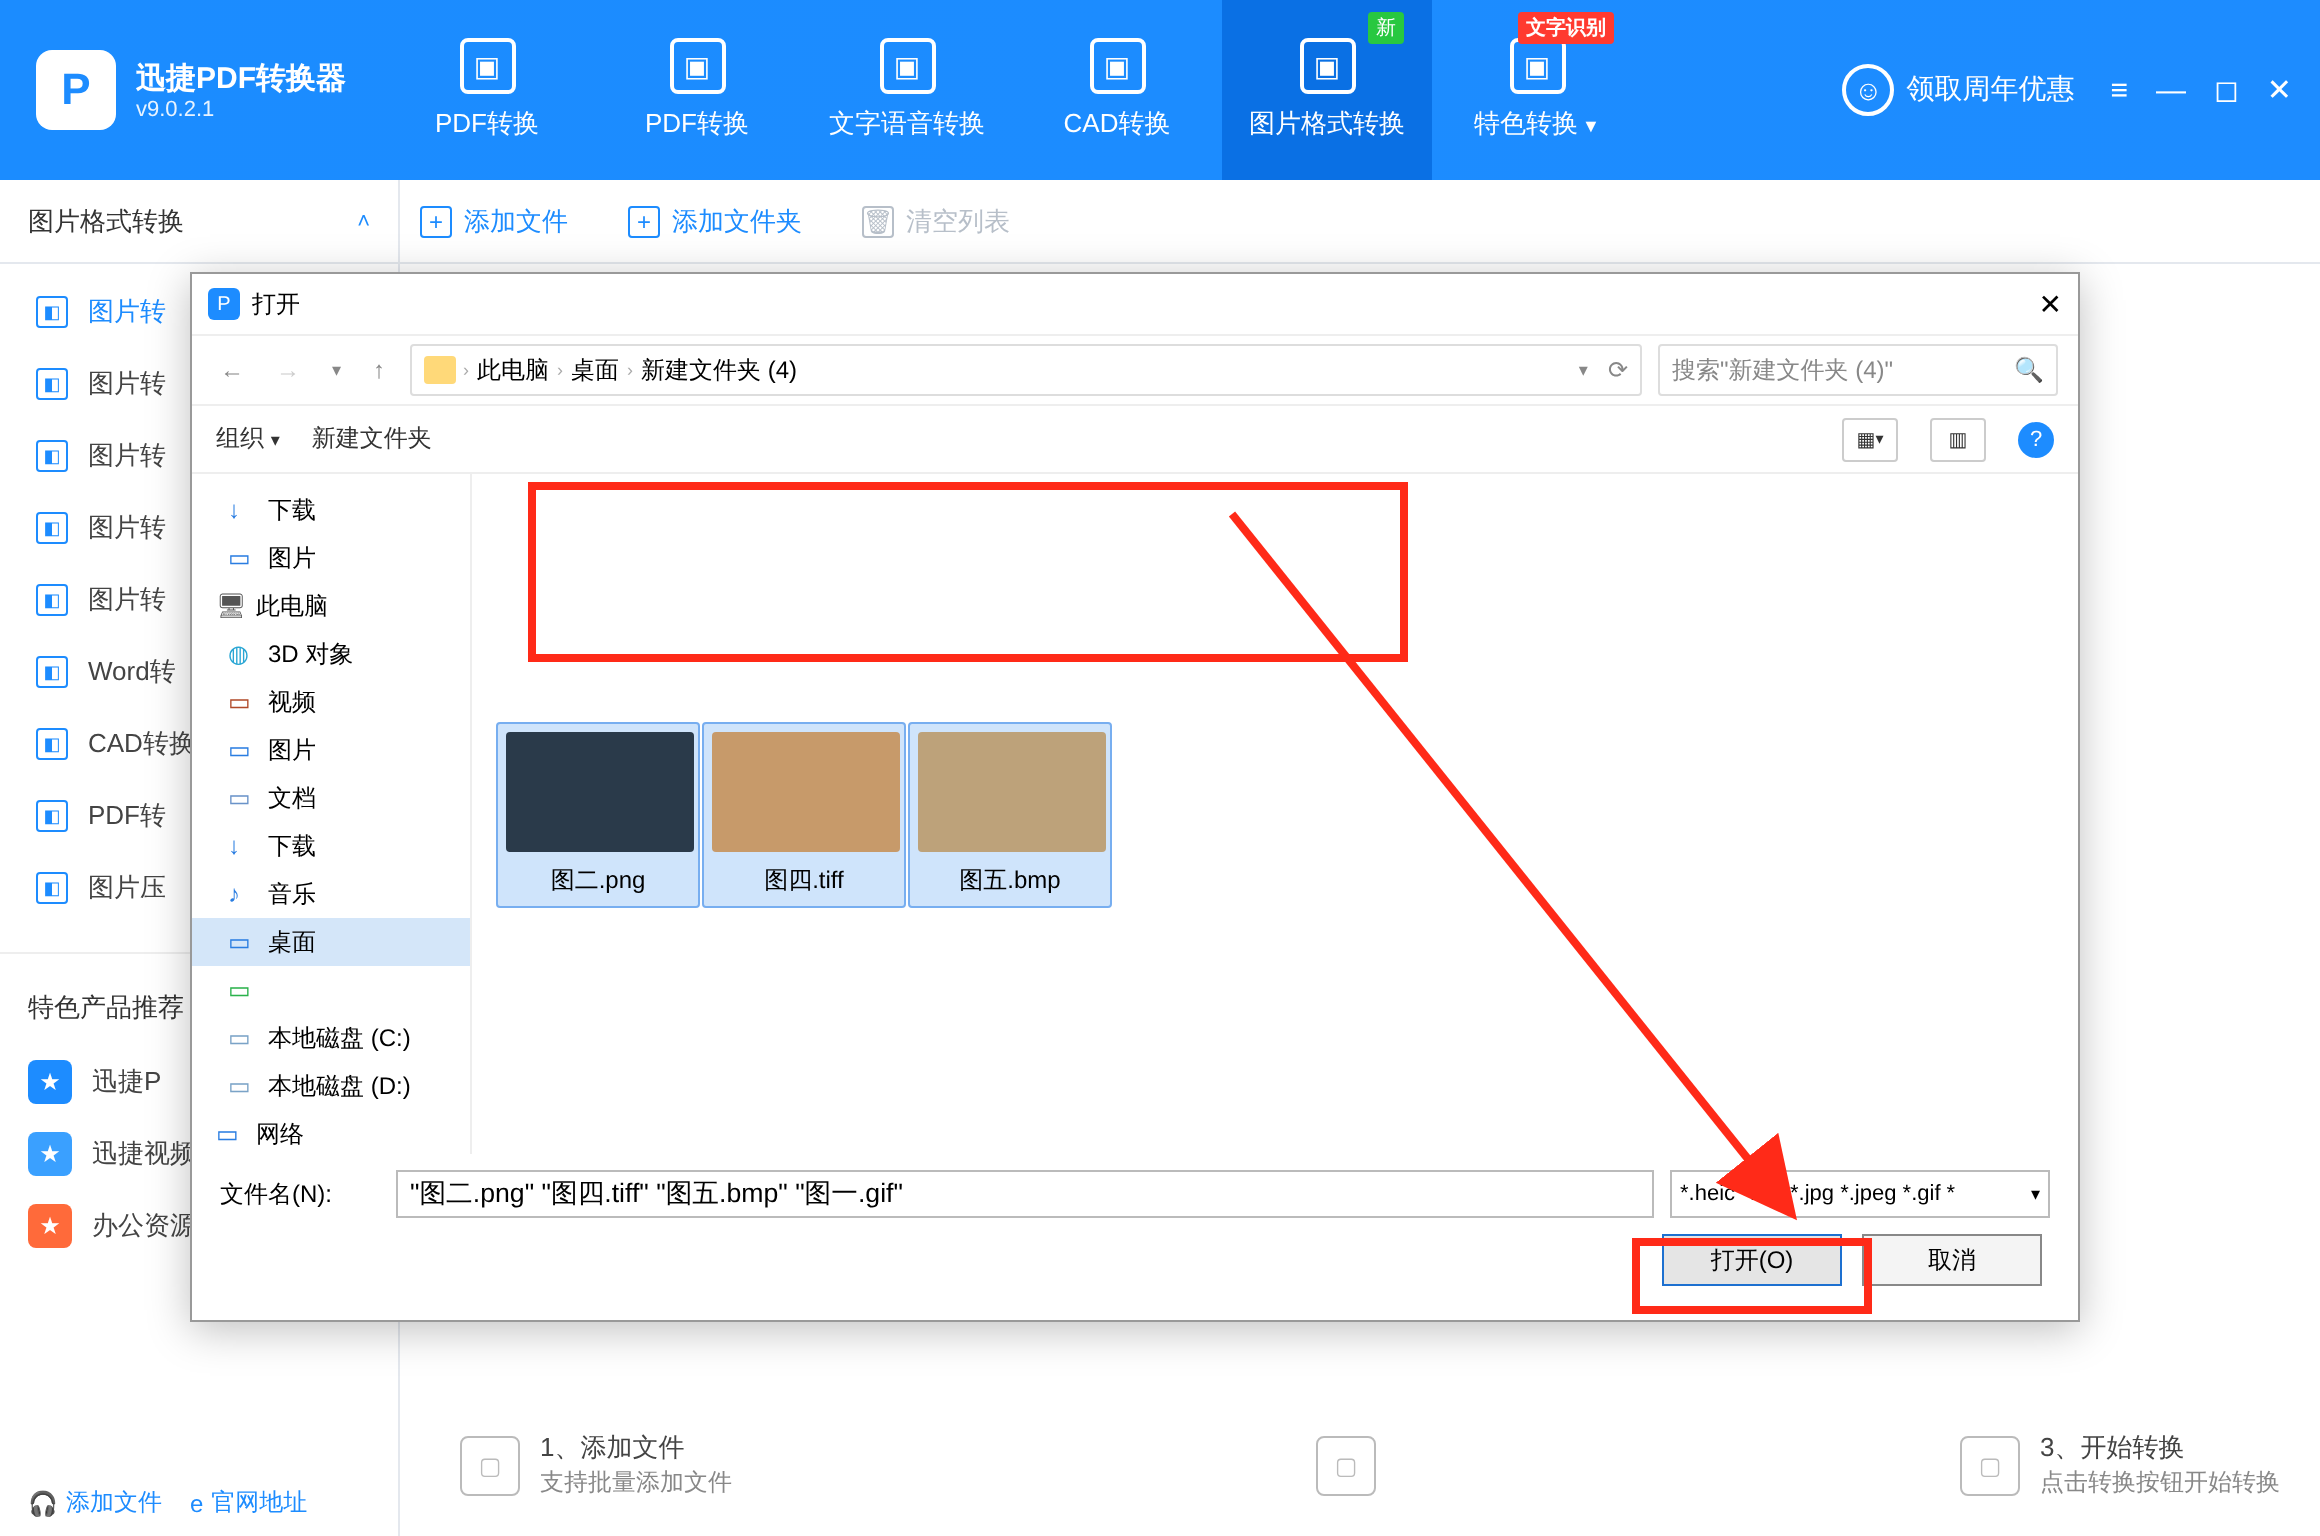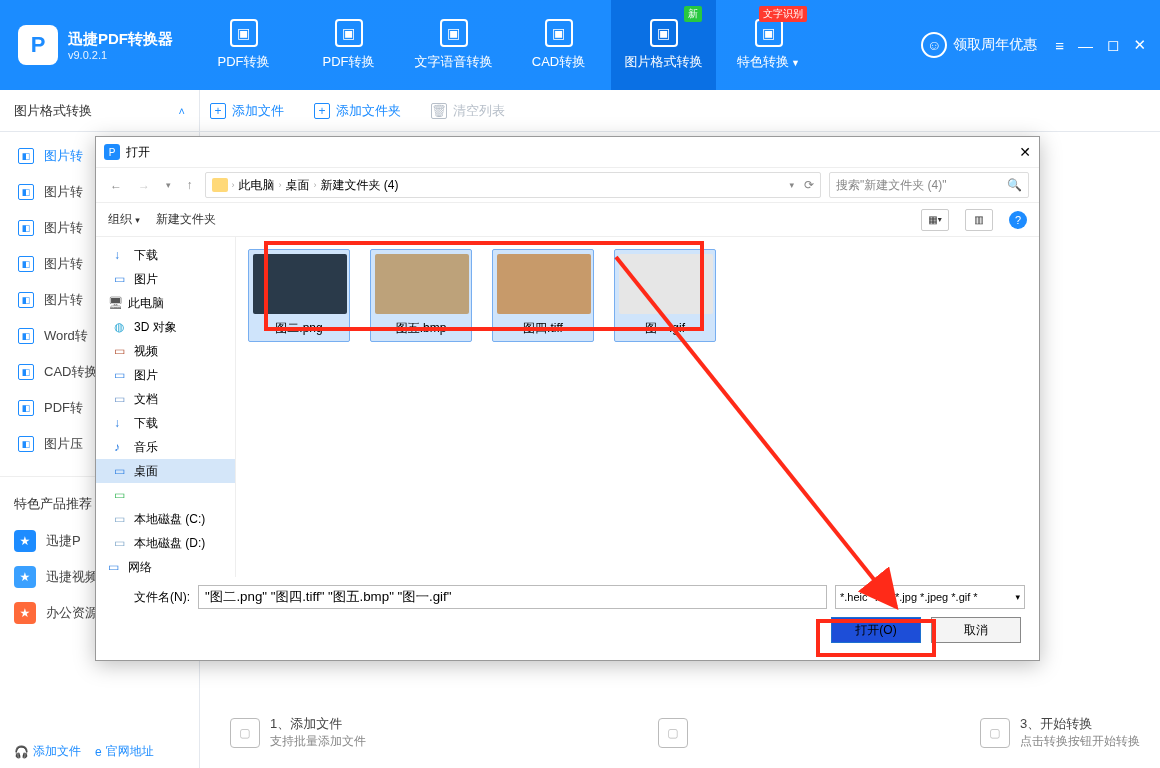--- a/index.html
+++ b/index.html
@@ -10,21 +10,21 @@
 .logo-area { display:flex; align-items:center; padding:0 18px; }
 .logo-ico { width:40px;height:40px;background:#fff;border-radius:8px;display:flex;align-items:center;justify-content:center;color:#1d8cff;font-weight:bold;font-size:22px; }
 .logo-txt { margin-left:10px; }
 .logo-txt .t1{font-size:15px;font-weight:bold;}
 .logo-txt .t2{font-size:11px;opacity:.9;}
 .tabs { display:flex; }
 .tab { width:105px; display:flex;flex-direction:column;align-items:center;justify-content:center;gap:6px;font-size:13px;cursor:pointer;position:relative; }
 .tab.active { background:#0a70e4; }
 .tab .ico{width:28px;height:28px;border:2px solid #fff;border-radius:4px;display:flex;align-items:center;justify-content:center;font-size:14px;}
 .tab .badge{position:absolute;top:6px;right:14px;background:#28c840;color:#fff;font-size:10px;padding:1px 4px;border-radius:2px;}
-.tab .badge.red{background:#ff3a2f;}
+.tab .badge.red{background:#ff3a2f;font-weight:bold;}
 .tab .drop{font-size:9px;margin-left:2px;}
 .right-area{margin-left:auto;display:flex;align-items:center;gap:18px;padding-right:14px;}
 .promo{display:flex;align-items:center;gap:6px;font-size:14px;}
 .promo .pico{width:26px;height:26px;border:2px solid #fff;border-radius:50%;display:flex;align-items:center;justify-content:center;}
 .winctl{display:flex;gap:14px;font-size:15px;align-items:center;}
 .winctl span{cursor:pointer;}
 
 
 .subbar{height:42px;border-bottom:1px solid #e4e8ee;display:flex;align-items:center;padding-left:210px;gap:30px;font-size:13px;color:#1d8cff;}
 .subbar .item{display:flex;align-items:center;gap:6px;cursor:pointer;}
@@ -66,32 +66,32 @@
 .dlg-nav .search{width:200px;height:26px;border:1px solid #ddd;border-radius:2px;display:flex;align-items:center;padding:0 6px;color:#888;justify-content:space-between;}
 .dlg-tool{height:34px;display:flex;align-items:center;padding:0 12px;gap:16px;font-size:12px;border-bottom:1px solid #eee;color:#333;}
 .dlg-tool .spring{flex:1;}
 .dlg-tool .vbtn{width:28px;height:22px;border:1px solid #ccc;border-radius:2px;display:flex;align-items:center;justify-content:center;font-size:10px;}
 .dlg-body{display:flex;height:340px;}
 .tree{width:140px;border-right:1px solid #eee;font-size:12px;padding:6px 0;overflow:hidden;}
 .tree-item{height:24px;display:flex;align-items:center;gap:6px;padding-left:18px;cursor:pointer;}
 .tree-item.pc{padding-left:12px;font-weight:normal;}
 .tree-item.sel{background:#d4e6f9;}
 .tree-item .tico{width:14px;height:14px;display:inline-block;}
-.files{flex:1;padding:12px;display:flex;gap:20px;align-items:flex-start;}
+.files{flex:1;padding:12px;display:flex;gap:1px;align-items:center;}
 .file{width:102px;text-align:center;font-size:12px;cursor:pointer;border:1px solid transparent;padding:4px;border-radius:2px;}
 .file.sel{background:#cfe4fb;border:1px solid #77aef0;}
 .file .thumb{width:94px;height:60px;background:#333;border-radius:2px;margin-bottom:6px;background-size:cover;}
 .dlg-bottom{padding:8px 14px 12px 14px;font-size:12px;}
 .dlg-row{display:flex;align-items:center;gap:8px;margin-bottom:8px;}
-.dlg-row label{width:80px;text-align:right;}
+.dlg-row label{width:80px;text-align:left;}
 .dlg-row .fninput{flex:1;height:24px;border:1px solid #bbb;padding:0 6px;background:#fff;}
 .dlg-row .filter{width:190px;height:24px;border:1px solid #bbb;padding:0 4px;display:flex;align-items:center;justify-content:space-between;}
 .dlg-actions{display:flex;justify-content:flex-end;gap:10px;padding-right:4px;}
 .btn{width:90px;height:26px;border:1px solid #888;background:#f4f4f4;font-size:12px;cursor:pointer;}
-.btn.primary{border:1.5px solid #1d70d0;background:#1d4ed8;margin-left:12px;}
+.btn.primary{border:1.5px solid #1d70d0;background:#e5e5e5;margin-left:12px;}
 
 .hl{position:absolute;border:4px solid #ff2a18;pointer-events:none;}
 svg.anno{position:absolute;pointer-events:none;}
 </style>
 </head>
 <body>
 
 <div class="topbar">
   <div class="logo-area">
     <div class="logo-ico">P</div>
@@ -344,30 +344,26 @@
           <span class="tico" style="color:#2a7de1">▭</span>
           <span>网络</span>
         </div>
       </div>
     <div class="files" id="files">
         <div class="file sel">
           <div class="thumb" style="background:#2a3a4a"></div>
           <div>图二.png</div>
         </div>
         <div class="file sel">
+          <div class="thumb" style="background:#c79a6a"></div>
+          <div>图四.tiff</div>
+        </div>
+        <div class="file sel">
           <div class="thumb" style="background:#bda27a"></div>
           <div>图五.bmp</div>
-        </div>
-        <div class="file sel">
-          <div class="thumb" style="background:#c79a6a"></div>
-          <div>图四.tiff</div>
-        </div>
-        <div class="file sel">
-          <div class="thumb" style="background:#e6e6e6"></div>
-          <div>图一.gif</div>
         </div>
       </div>
   </div>
   <div class="dlg-bottom">
     <div class="dlg-row">
       <label>文件名(N):</label>
       <input class="fninput" value="&quot;图二.png&quot; &quot;图四.tiff&quot; &quot;图五.bmp&quot; &quot;图一.gif&quot;" style="">
       <div class="filter">
         <span style="white-space:nowrap;overflow:hidden;font-size:11px;">*.heic *.ico *.jpg *.jpeg *.gif *</span>
         <span style="font-size:9px;">▾</span>

